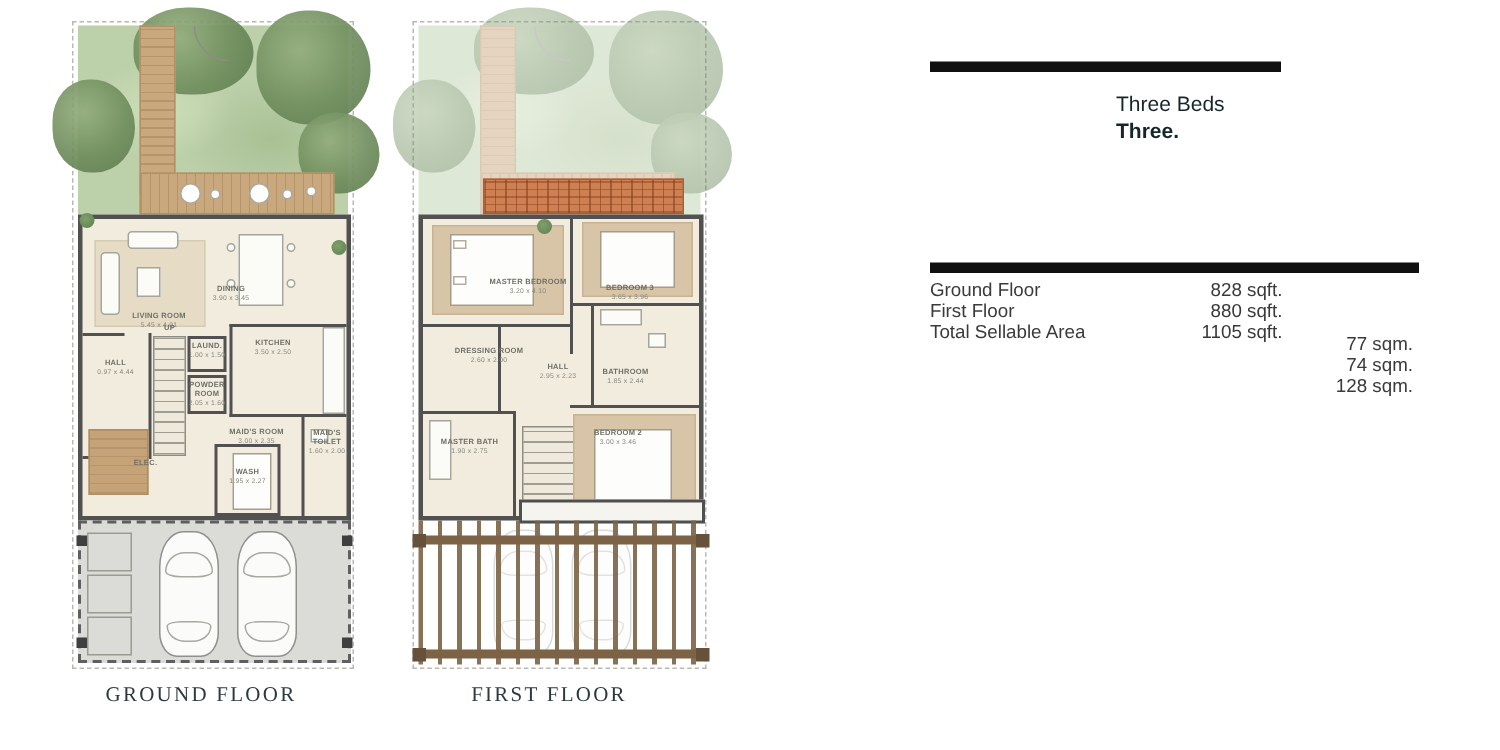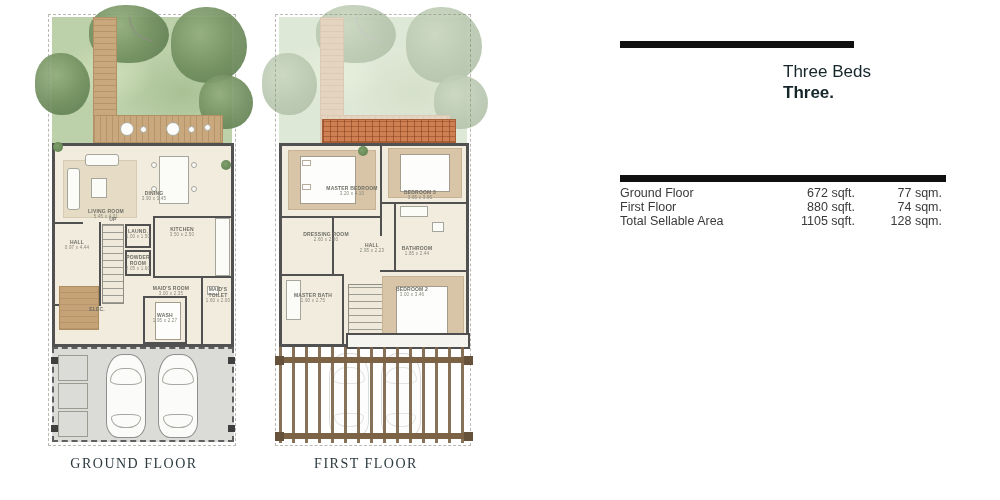--- a/index.html
+++ b/index.html
@@ -71,29 +71,29 @@
   .beam { position:absolute; left:-2px; right:-2px; height:6px; background:#7c6346; }
   .beam-post { position:absolute; width:9px; height:9px; background:#66513a; }
 
   .cap { position:absolute; width:200px; text-align:center; top:456px;
          font-family:"Liberation Serif", serif; font-size:14px; letter-spacing:1.5px; color:#2c3a3f; }
 
   
   .brand-bar { position:absolute; left:620px; top:41px; width:234px; height:7px; background:#101010; }
   .type-label { position:absolute; left:619px; top:52px; font-family:"Liberation Serif", serif;
                 font-size:32px; letter-spacing:2px; color:#d0a469; }
-  .beds-block { position:absolute; left:783px; top:61px; font-size:17px; color:#15262a; line-height:1.25; }
+  .beds-block { position:absolute; left:744px; top:61px; font-size:14px; color:#15262a; line-height:1.25; }
   .beds-block b { display:block; }
   .product-label { position:absolute; left:619px; top:85px; font-family:"Liberation Serif", serif;
                    font-size:33px; letter-spacing:1px; color:#10181d; }
   .table-bar { position:absolute; left:620px; top:175px; width:326px; height:7px; background:#101010; }
   .trow { position:absolute; height:14px; font-size:12.5px; color:#3a3a3a; }
   .trow .c-label { position:absolute; left:620px; width:200px; }
   .trow .c-sqft  { position:absolute; left:730px; width:125px; text-align:right; }
-  .trow .c-sqm   { position:absolute; left:850px; width:92px;  text-align:right; }
+  .trow .c-sqm   { position:absolute; left:850px; width:92px;  text-align:right;margin-top:36px; }
 </style>
 </head>
 <body>
 
 <div class="page">
 
   <div class="plan" style="left:48px; top:14px; width:188px; height:432px;">
     <div class="garden"></div>
     <div class="tree" style="left:-14px; top:38px; width:55px; height:62px;"></div>
     <div class="tree" style="left:40px; top:-10px; width:80px; height:58px;"></div>
@@ -254,21 +254,21 @@
 
   <div class="brand-bar"></div>
   <div class="beds-block">
     <span>Three Beds</span>
     <b>Three.</b>
   </div>
 
   <div class="table-bar"></div>
   <div class="trow" style="top:186px;">
     <span class="c-label">Ground Floor</span>
-    <span class="c-sqft">672 sqft.</span>
+    <span class="c-sqft">828 sqft.</span>
     <span class="c-sqm">77 sqm.</span>
   </div>
   <div class="trow" style="top:200px;">
     <span class="c-label">First Floor</span>
     <span class="c-sqft">880 sqft.</span>
     <span class="c-sqm">74 sqm.</span>
   </div>
   <div class="trow" style="top:214px;">
     <span class="c-label">Total Sellable Area</span>
     <span class="c-sqft">1105 sqft.</span>

